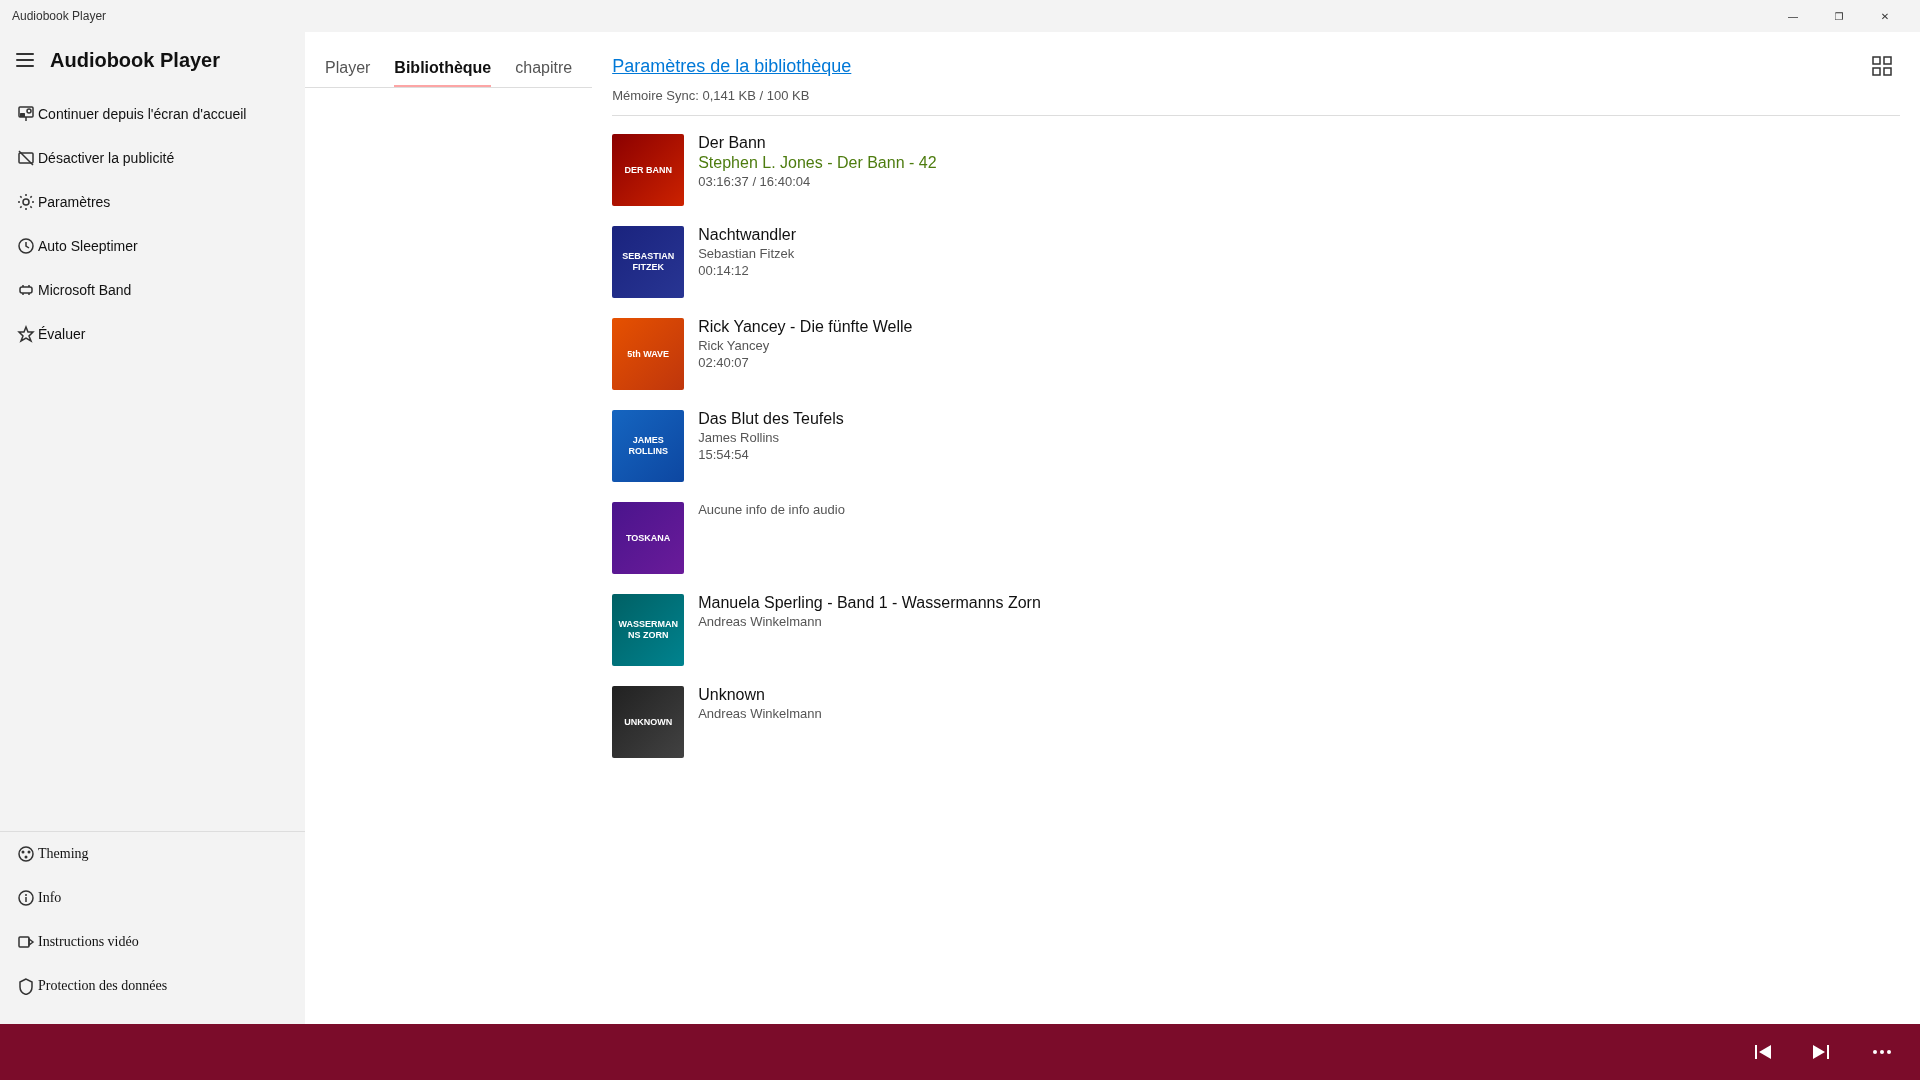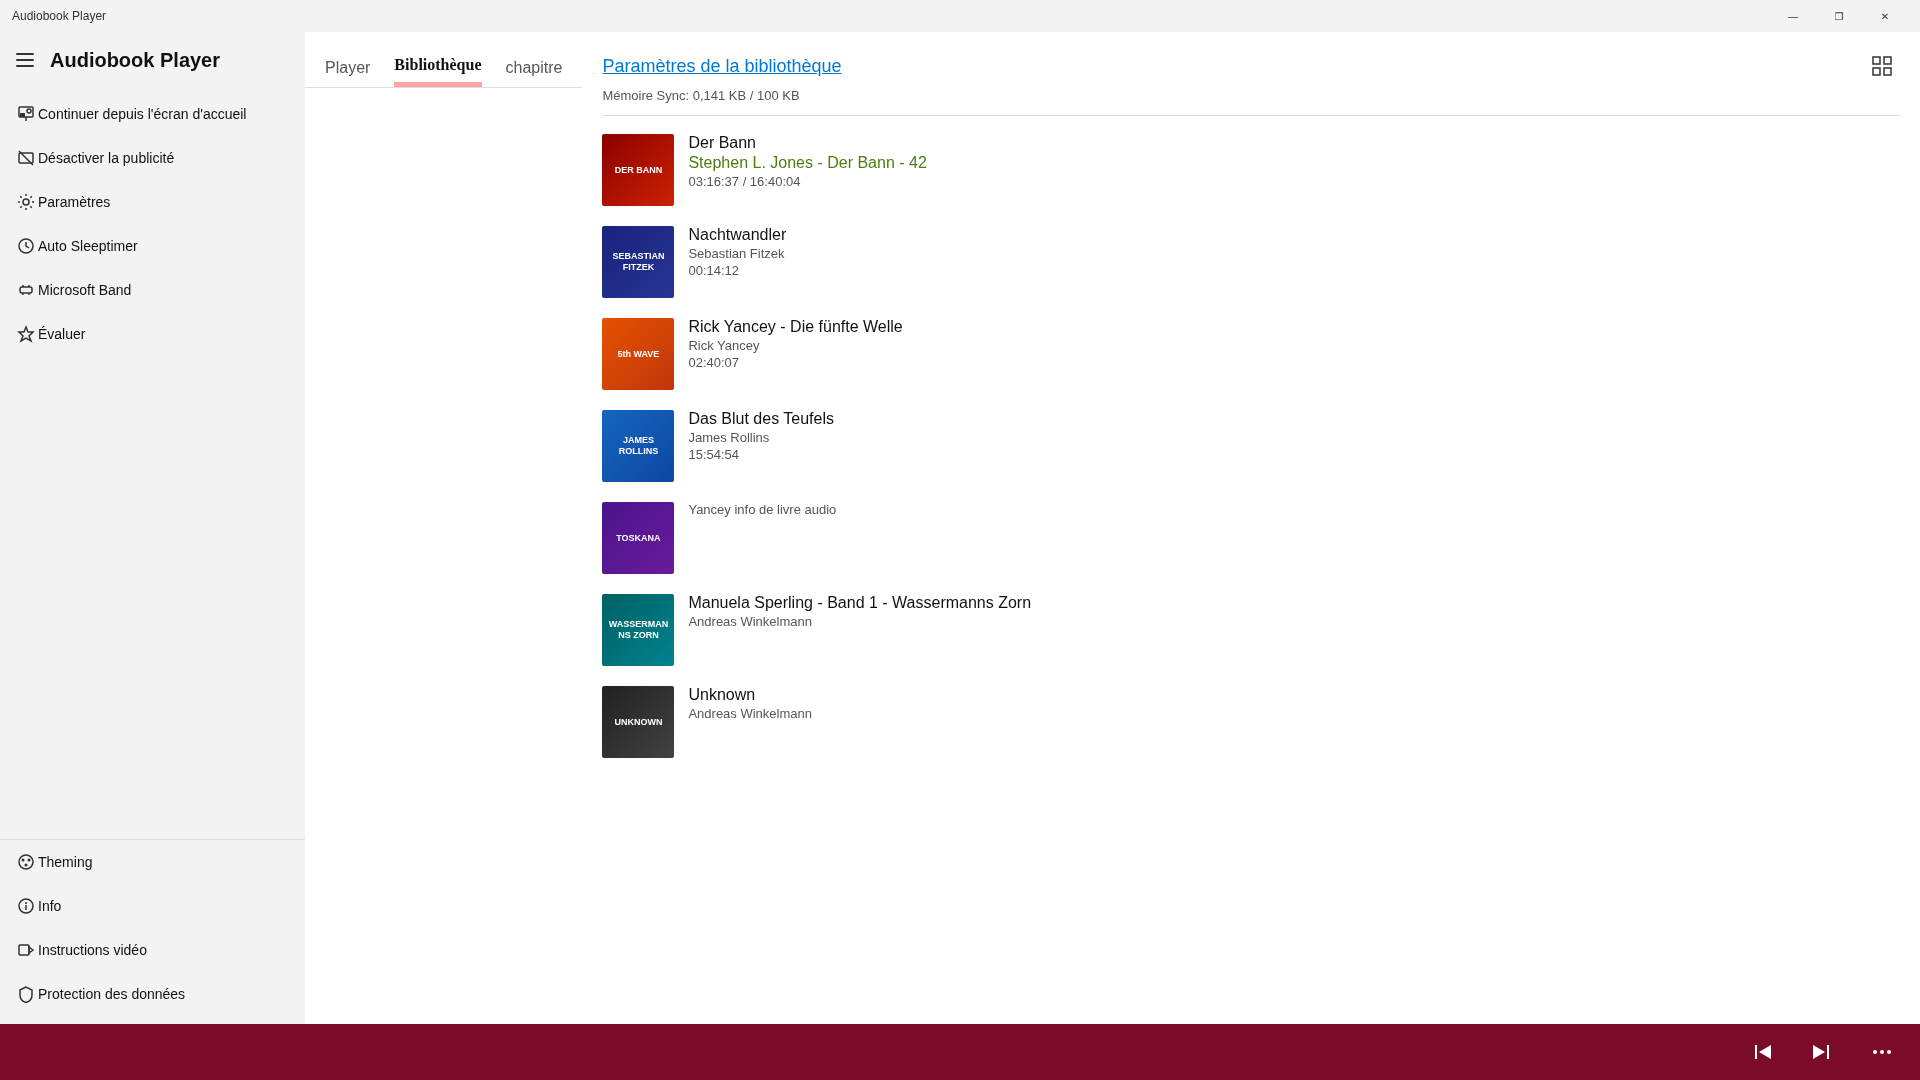--- a/index.html
+++ b/index.html
@@ -64,21 +64,21 @@
       display: flex;
       align-items: center;
       gap: 2px;
       padding: 12px 16px;
       cursor: pointer;
       font-size: 14px;
       color: #111;
       border-radius: 0;
     }
     .nav-item .nav-icon { width: 20px; height: 20px; display: flex; align-items: center; justify-content: center; flex-shrink: 0; }
-    .sidebar-bottom { padding-bottom: 8px; border-top: 1px solid #ddd; margin-top: auto; }
+    .sidebar-bottom { padding-bottom: 16px; border-top: 1px solid #ddd; margin-top: auto; font-family: Liberation Serif, serif; }
 
     
     .content {
       flex: 1;
       display: flex;
       overflow: hidden;
     }
 
     
     .tabs {
@@ -92,22 +92,21 @@
     .tab {
       font-size: 16px;
       padding-bottom: 8px;
       cursor: pointer;
       color: #555;
       border-bottom: 2px solid transparent;
     }
     .tab.active {
       font-weight: 700;
       color: #111;
-      border-bottom: 5px solid #fca5a5;
-      font-family: Liberation Serif, serif;
+      border-bottom: 2px solid #fca5a5;
     }
 
     
     .library-content {
       flex: 1;
       overflow-y: auto;
       padding: 16px 20px;
     }
     .library-header {
       display: flex;
@@ -396,21 +395,21 @@
             <div class="book-author">James Rollins</div>
             <div class="book-time">15:54:54</div>
           </div>
         </div>
 
         <div class="book-item">
           <div class="book-cover cover-toskana">
             <span class="cover-label">TOSKANA</span>
           </div>
           <div class="book-info">
-            <div class="book-author">Yancey info de livre audio</div>
+            <div class="book-author">Aucune info de info audio</div>
           </div>
         </div>
 
         <div class="book-item">
           <div class="book-cover cover-wassermann">
             <span class="cover-label">WASSERMANNS ZORN</span>
           </div>
           <div class="book-info">
             <div class="book-title">Manuela Sperling - Band 1 - Wassermanns Zorn</div>
             <div class="book-author">Andreas Winkelmann</div>

